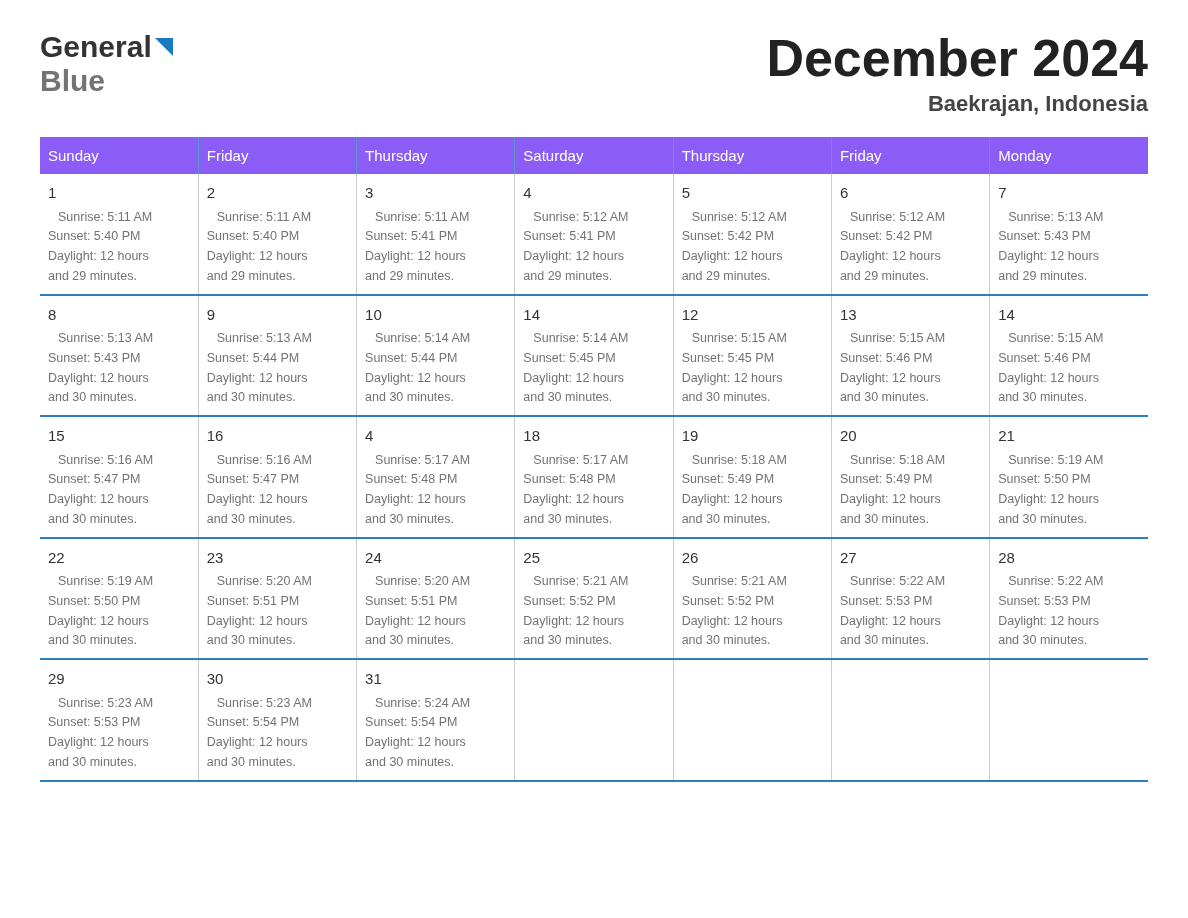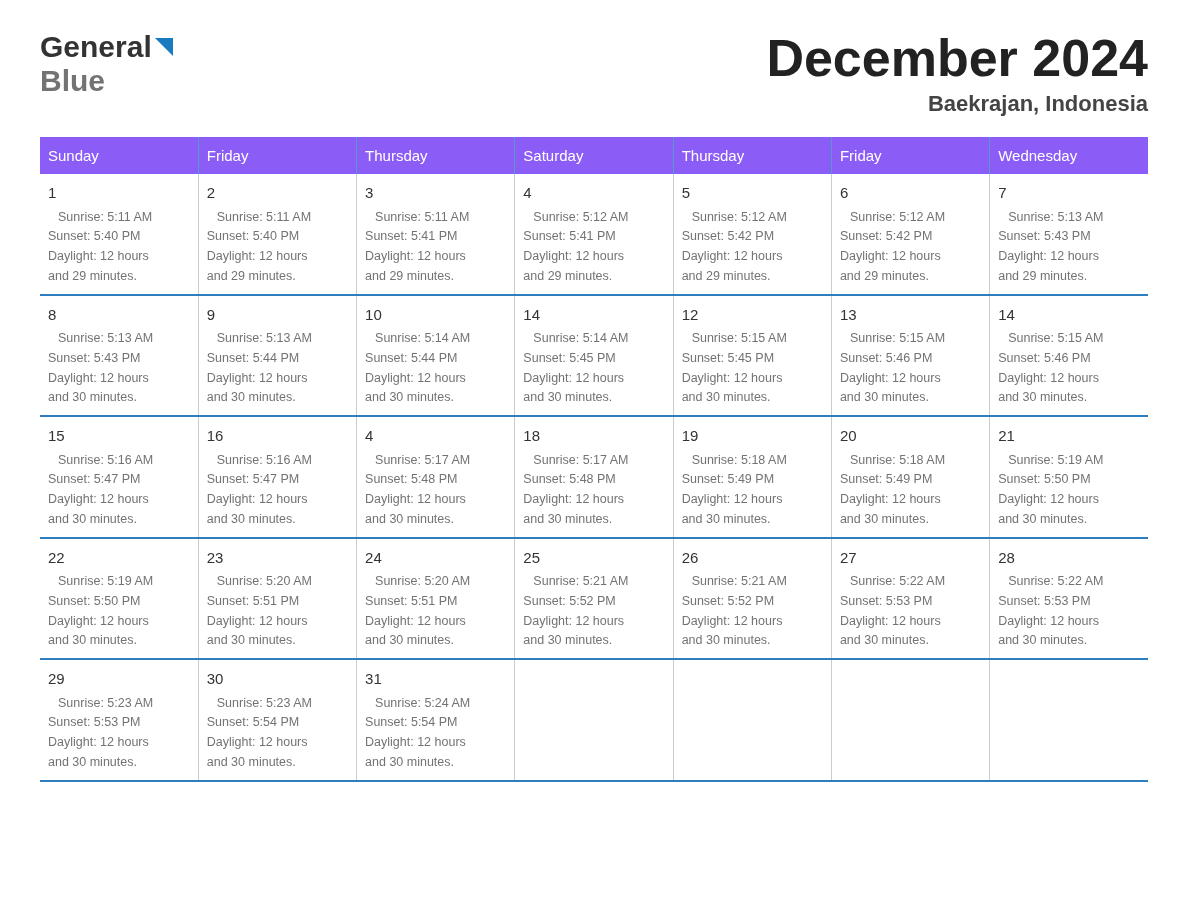--- a/index.html
+++ b/index.html
@@ -107,21 +107,21 @@
 
 <table>
   <thead>
     <tr>
     <th>Sunday</th>
         <th>Friday</th>
         <th>Thursday</th>
         <th>Saturday</th>
         <th>Thursday</th>
         <th>Friday</th>
-        <th>Wednesday</th>
+        <th>Monday</th>
       </tr>
   </thead>
   <tbody id="calendar-body">
   <tr>
         <td><span class="day-num">1</span><span class="day-info">Sunrise: 5:11 AM<br>Sunset: 5:40 PM<br>Daylight: 12 hours<br>and 29 minutes.</span></td>
         <td><span class="day-num">2</span><span class="day-info">Sunrise: 5:11 AM<br>Sunset: 5:40 PM<br>Daylight: 12 hours<br>and 29 minutes.</span></td>
         <td><span class="day-num">3</span><span class="day-info">Sunrise: 5:11 AM<br>Sunset: 5:41 PM<br>Daylight: 12 hours<br>and 29 minutes.</span></td>
         <td><span class="day-num">4</span><span class="day-info">Sunrise: 5:12 AM<br>Sunset: 5:41 PM<br>Daylight: 12 hours<br>and 29 minutes.</span></td>
         <td><span class="day-num">5</span><span class="day-info">Sunrise: 5:12 AM<br>Sunset: 5:42 PM<br>Daylight: 12 hours<br>and 29 minutes.</span></td>
         <td><span class="day-num">6</span><span class="day-info">Sunrise: 5:12 AM<br>Sunset: 5:42 PM<br>Daylight: 12 hours<br>and 29 minutes.</span></td>

